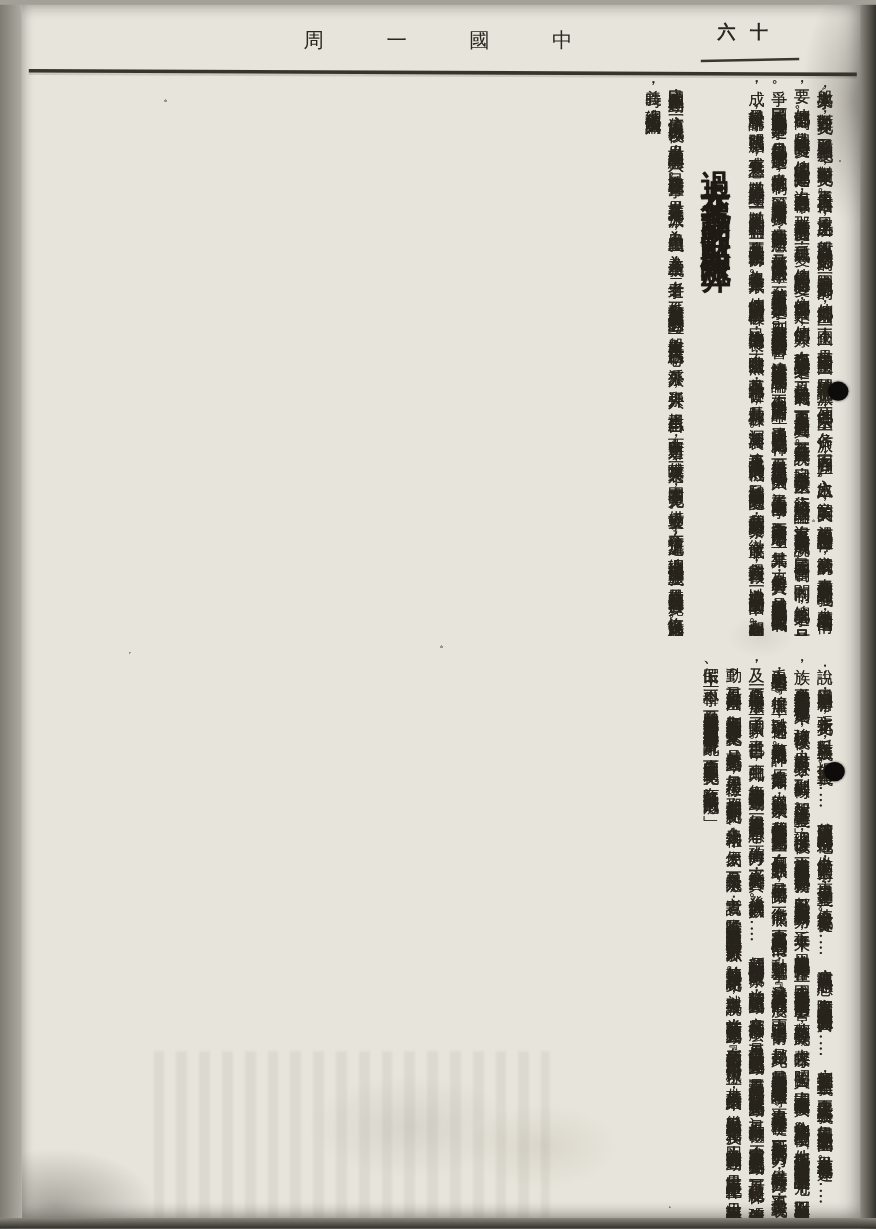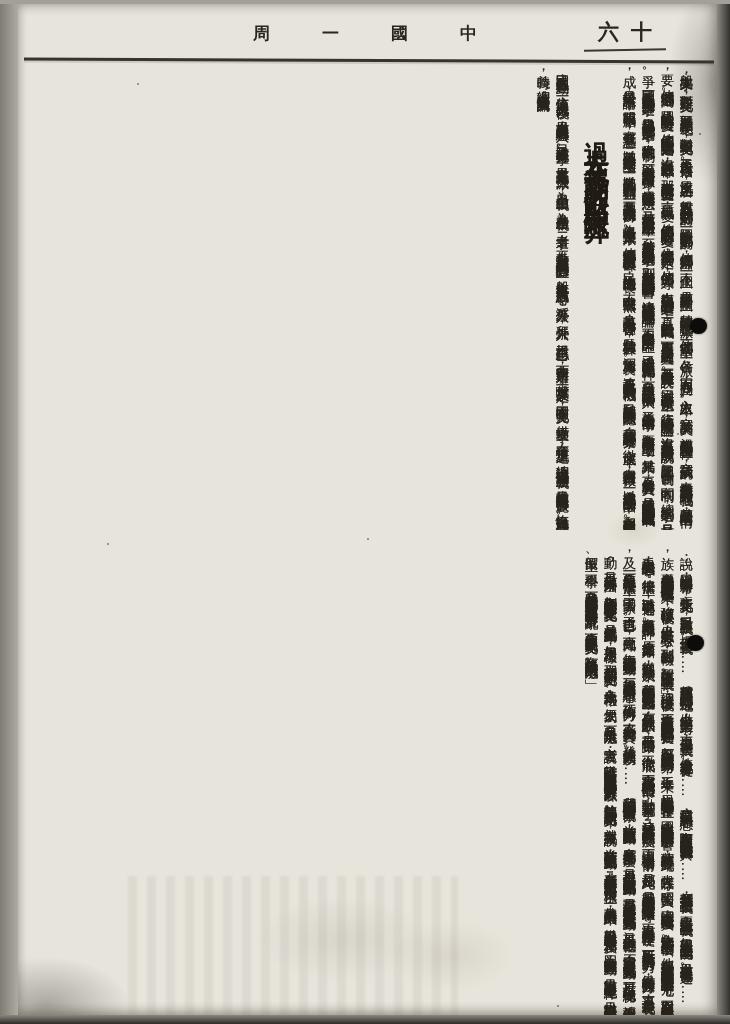--- a/index.html
+++ b/index.html
@@ -31,25 +31,25 @@
       radial-gradient(circle 1.5px at 682px 130px, #4a463e 60%, transparent 61%),
       radial-gradient(circle 2px at 660px 430px, #55503f 60%, transparent 61%),
       radial-gradient(circle 1.5px at 90px 540px, #55503f 60%, transparent 61%),
       radial-gradient(circle 2px at 350px 535px, #5a5547 60%, transparent 61%),
       radial-gradient(circle 1.5px at 540px 1002px, #4a463e 60%, transparent 61%),
       radial-gradient(circle 2px at 120px 80px, #5a5547 60%, transparent 61%);
   }
   
   .masthead{
     position:absolute;top:18px;left:0;right:0;text-align:center;
-    font-size:17px;font-weight:bold;letter-spacing:6px;color:#2b2720;
+    font-size:17px;font-weight:normal;letter-spacing:6px;color:#2b2720;
   }
   .page-number{
     position:absolute;top:14px;left:580px;
-    font-size:21px;font-weight:bold;letter-spacing:12px;color:#2b2720;text-align:right;
+    font-size:15px;font-weight:bold;letter-spacing:12px;color:#2b2720;text-align:right;
   }
   .page-number-rule{
     position:absolute;top:45px;left:566px;width:82px;height:2px;
     background:#3b372f;transform:rotate(-1.2deg);
   }
   .header-rule{
     position:absolute;top:55px;left:6px;width:690px;height:2.5px;
     background:#38342c;transform:rotate(.25deg);
     box-shadow:0 2px 0 rgba(56,52,44,.15);
   }

